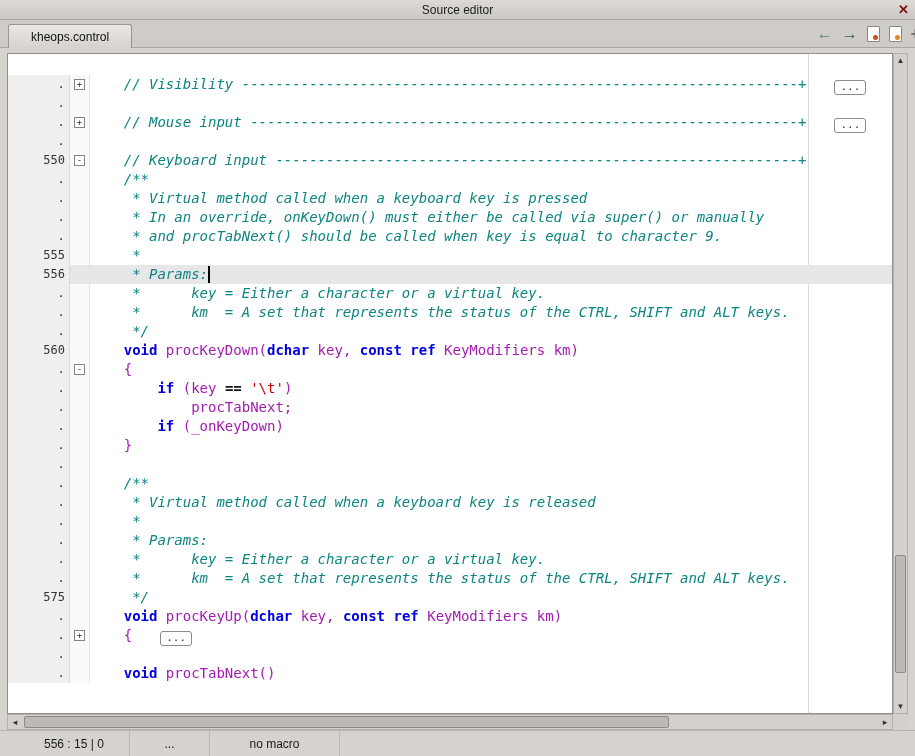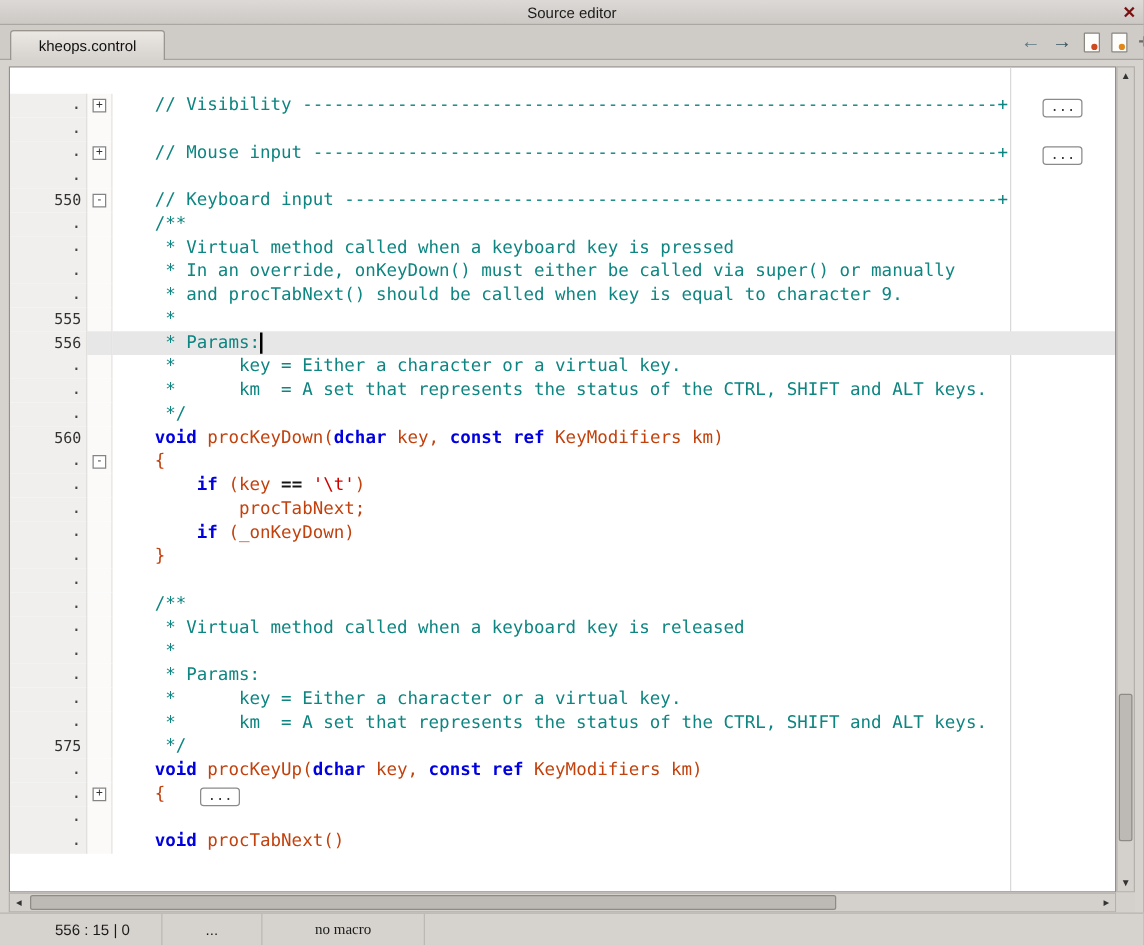--- a/index.html
+++ b/index.html
@@ -68,23 +68,23 @@
   .gut.dot{font:13px/17px "DejaVu Sans Mono",monospace;color:#444;}
   .foldcol{flex:0 0 20px;background:#fbfaf9;border-right:1px solid #e6e4e1;text-align:center;}
   .foldbox{
     display:inline-block;width:11px;height:11px;margin-top:4px;background:#fff;
     border:1px solid #848484;font:9px/9px "DejaVu Sans Mono",monospace;color:#333;
     vertical-align:top;
   }
   .code{flex:1;white-space:pre;}
   .line.current .foldcol,.line.current .code{background:#e7e7e7;}
 
-  .tk-p{color:#c2410c;}
+  .tk-p{color:#a21caf;}
   .tk-k{color:#0000e0;font-weight:bold;}
-  .tk-c{color:#0d8580;}
+  .tk-c{color:#0d8580;font-style:italic;}
   .tk-s{color:#cc0000;}
   .tk-o{color:#141414;font-weight:bold;}
 
   .caret{display:inline-block;width:2px;height:17px;background:#000;
     vertical-align:top;position:relative;top:1px;}
   .ellipsis-box{
     display:inline-block;margin-left:28px;height:15px;padding:0 5px;
     border:1px solid #8a8a8a;border-radius:3px;background:#fff;
     font:11px/12px "DejaVu Sans Mono",monospace;color:#333;
     position:relative;top:1px;
@@ -110,21 +110,21 @@
 
   
   .statusbar{
     position:absolute;left:0;right:0;bottom:0;height:26px;background:#d6d2ce;
     border-top:1px solid #b8b4b0;display:flex;align-items:center;
     font-size:12px;color:#1a1a1a;padding-left:38px;
   }
   .sb-sec{height:100%;display:flex;align-items:center;border-right:1px solid #bcb8b4;}
   .sb-caret{width:92px;padding-left:6px;}
   .sb-dots{width:80px;justify-content:center;}
-  .sb-macro{width:130px;justify-content:center;font-family:Liberation Serif, serif;}
+  .sb-macro{width:130px;justify-content:center;}
   .sb-path{flex:1;padding-left:22px;border-right:none;}
 </style>
 </head>
 <body>
 
 <div class="window">
 
   <div class="titlebar">
     <span>Source editor</span>
     <span class="close">✕</span>

